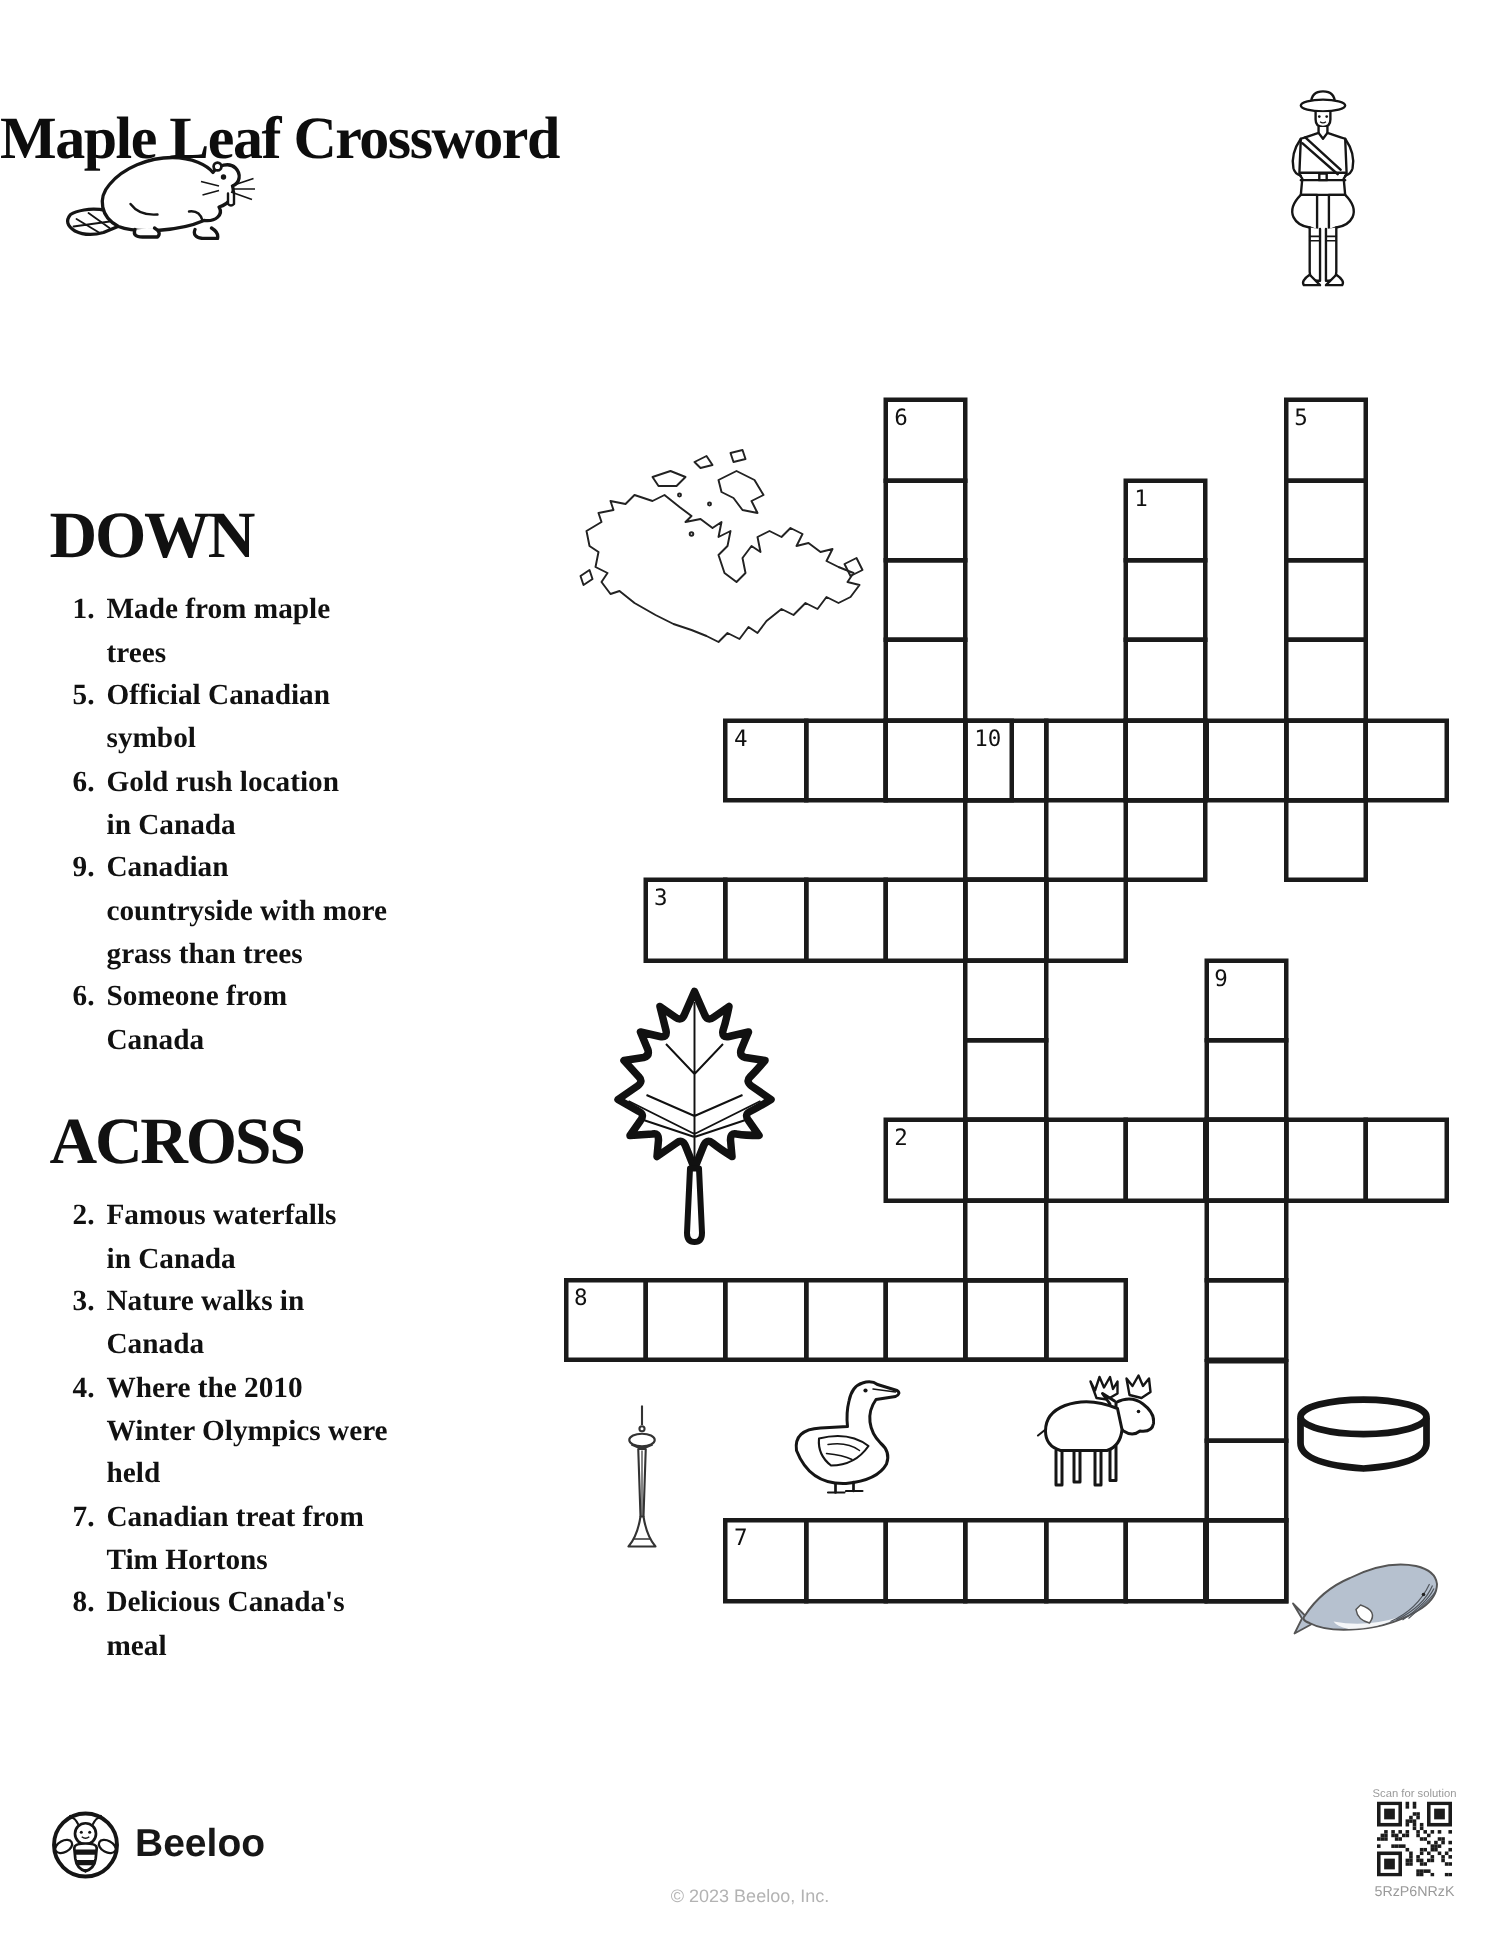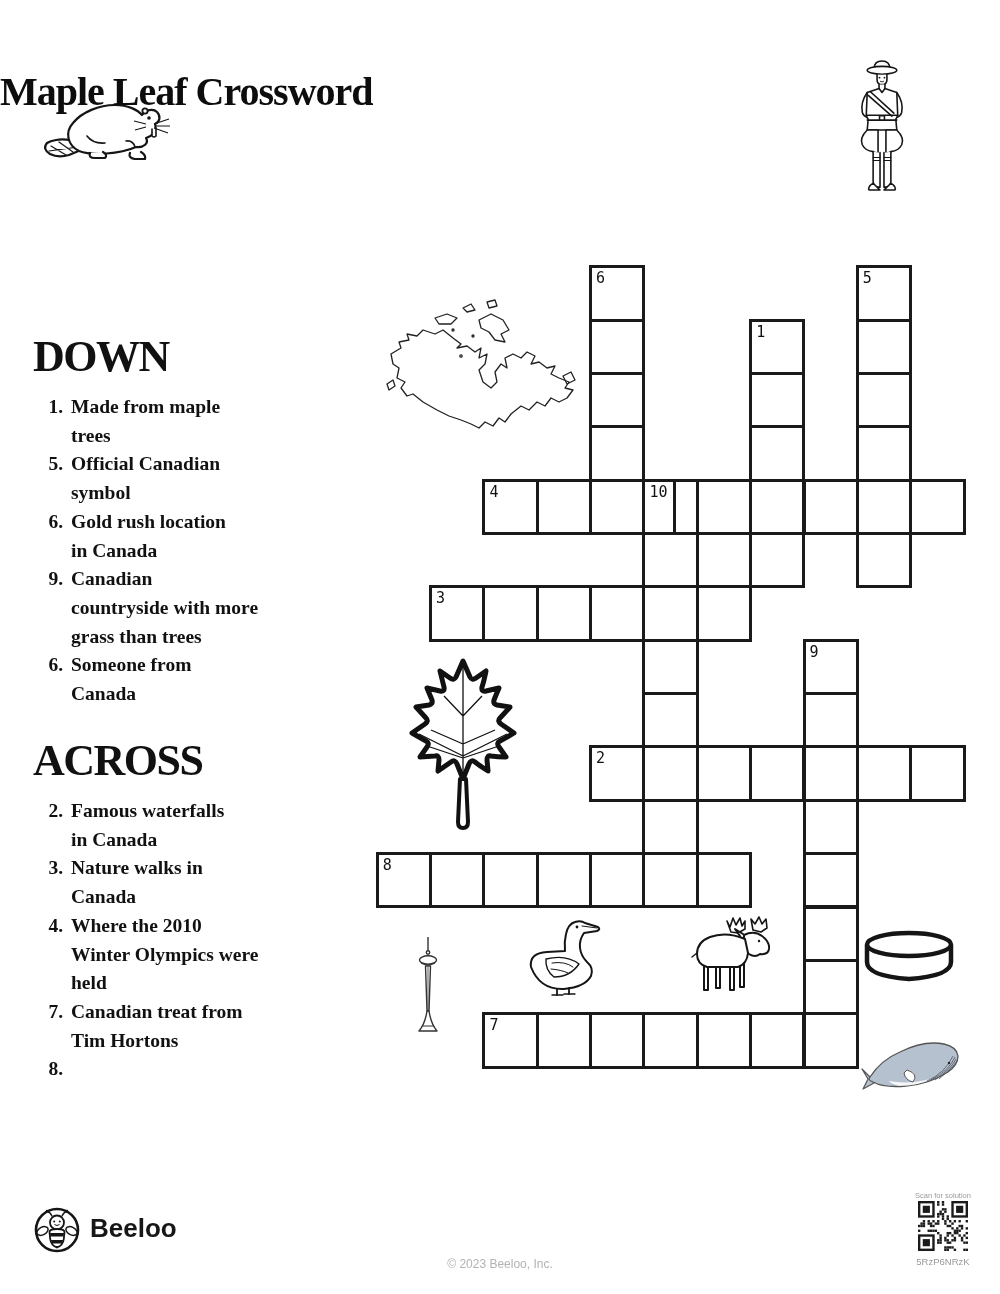--- a/index.html
+++ b/index.html
@@ -171,20 +171,22 @@
         </div>
 
         <div class="clue">
           <span class="clue-num">7.</span>
           <span class="clue-text">Canadian treat from
 Tim Hortons</span>
         </div>
 
         <div class="clue">
           <span class="clue-num">8.</span>
+          <span class="clue-text">Delicious Canada's
+meal</span>
         </div>
       </div>
   </div>
 
   <div class="illus" style="left:383px; top:290px; width:196px; height:162px;">
     <svg viewBox="0 0 196 162">
       <g fill="none" stroke="#222" stroke-width="1.3" stroke-linejoin="round">
         <path d="M8,64 L18,58 L16,52 L26,50 L24,44 L34,46 L40,40 L52,44 L60,40 L70,48 L78,54 L74,58 L84,56 L92,62 L98,58 L96,68 L104,64 L102,74 L96,80 L100,92 L108,98 L114,92 L112,82 L118,74 L124,78 L122,68 L130,64 L138,68 L144,62 L152,66 L148,74 L156,72 L164,78 L172,76 L168,84 L176,88 L186,92 L182,98 L190,100 L184,108 L176,112 L168,108 L162,116 L154,112 L146,120 L138,116 L128,124 L122,132 L116,128 L110,136 L102,132 L96,138 L88,134 L78,130 L66,126 L54,120 L40,112 L30,104 L24,106 L18,98 L22,92 L14,88 L16,78 L10,74 Z"></path>
         <path d="M52,28 L64,24 L74,28 L68,34 L56,34 Z"></path>
         <path d="M96,30 L108,24 L120,30 L126,40 L118,44 L122,52 L112,50 L106,42 L98,38 Z"></path>

